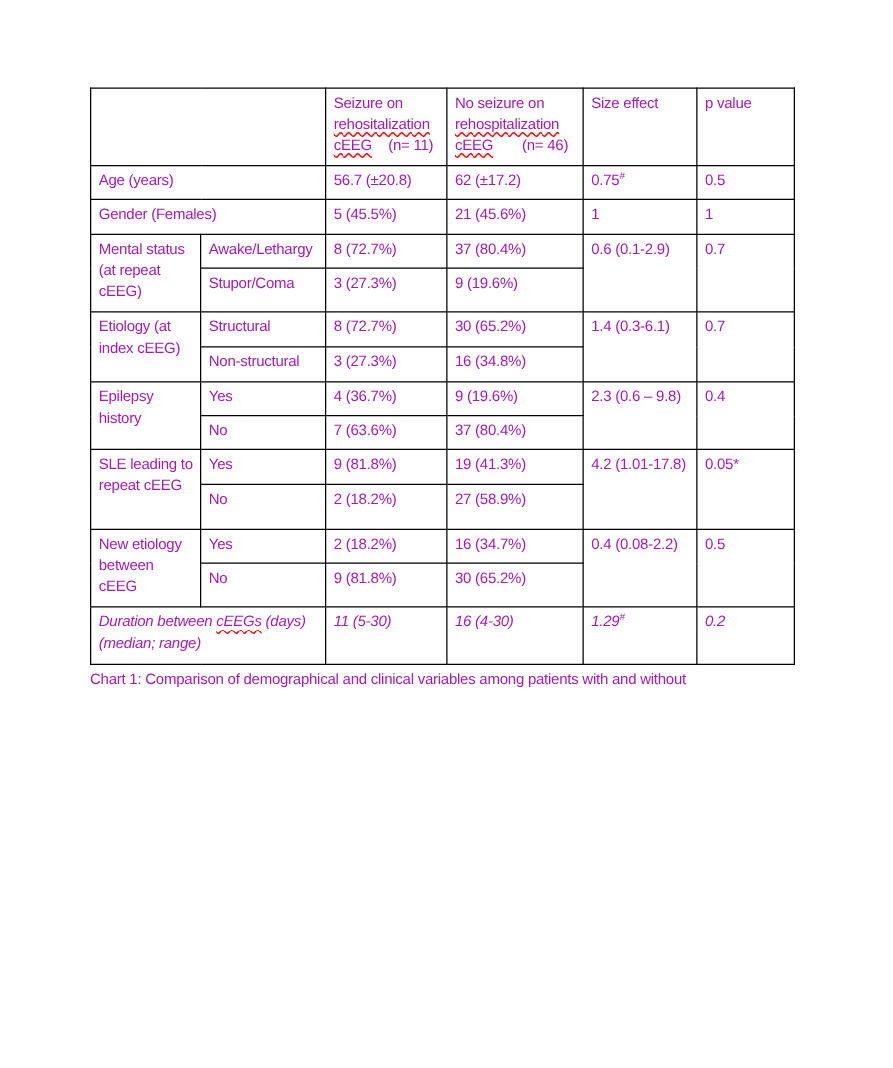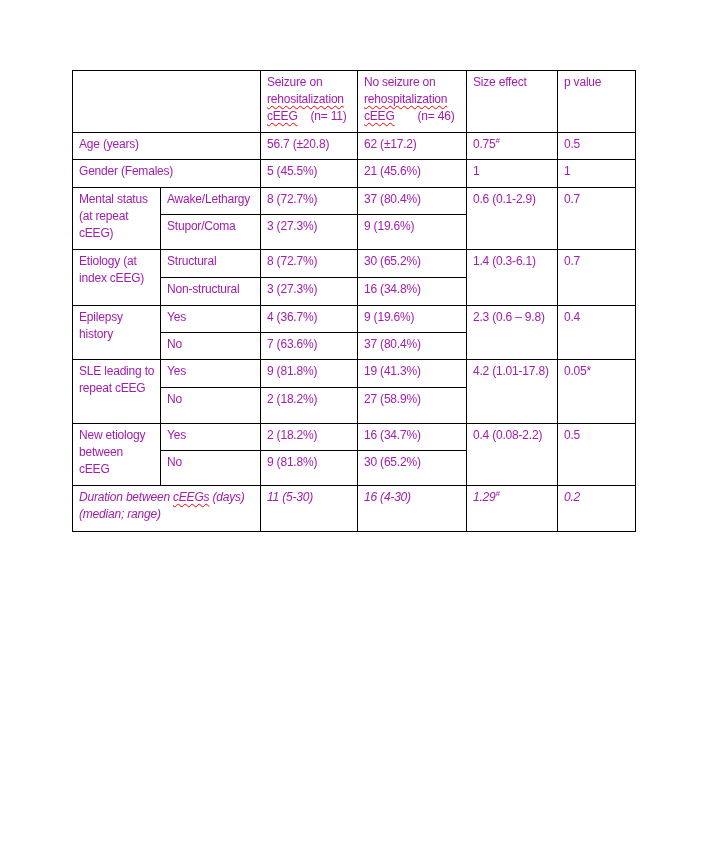--- a/index.html
+++ b/index.html
@@ -177,15 +177,16 @@
       <td colspan="2"><span>Duration between </span><span class="sq">cEEGs</span><span> (days) (median; range)</span></td>
       <td>11 (5-30)</td>
       <td>16 (4-30)</td>
       <td><span>1.29</span><sup class="mark">#</sup></td>
       <td>0.2</td>
     </tr>
   </tbody>
     </table>
 
   <div class="caption">
+    <div>Chart 1: Comparison of demographical and clinical variables among patients with and without</div>
   </div>
 
 </div>
 
 </body></html>

